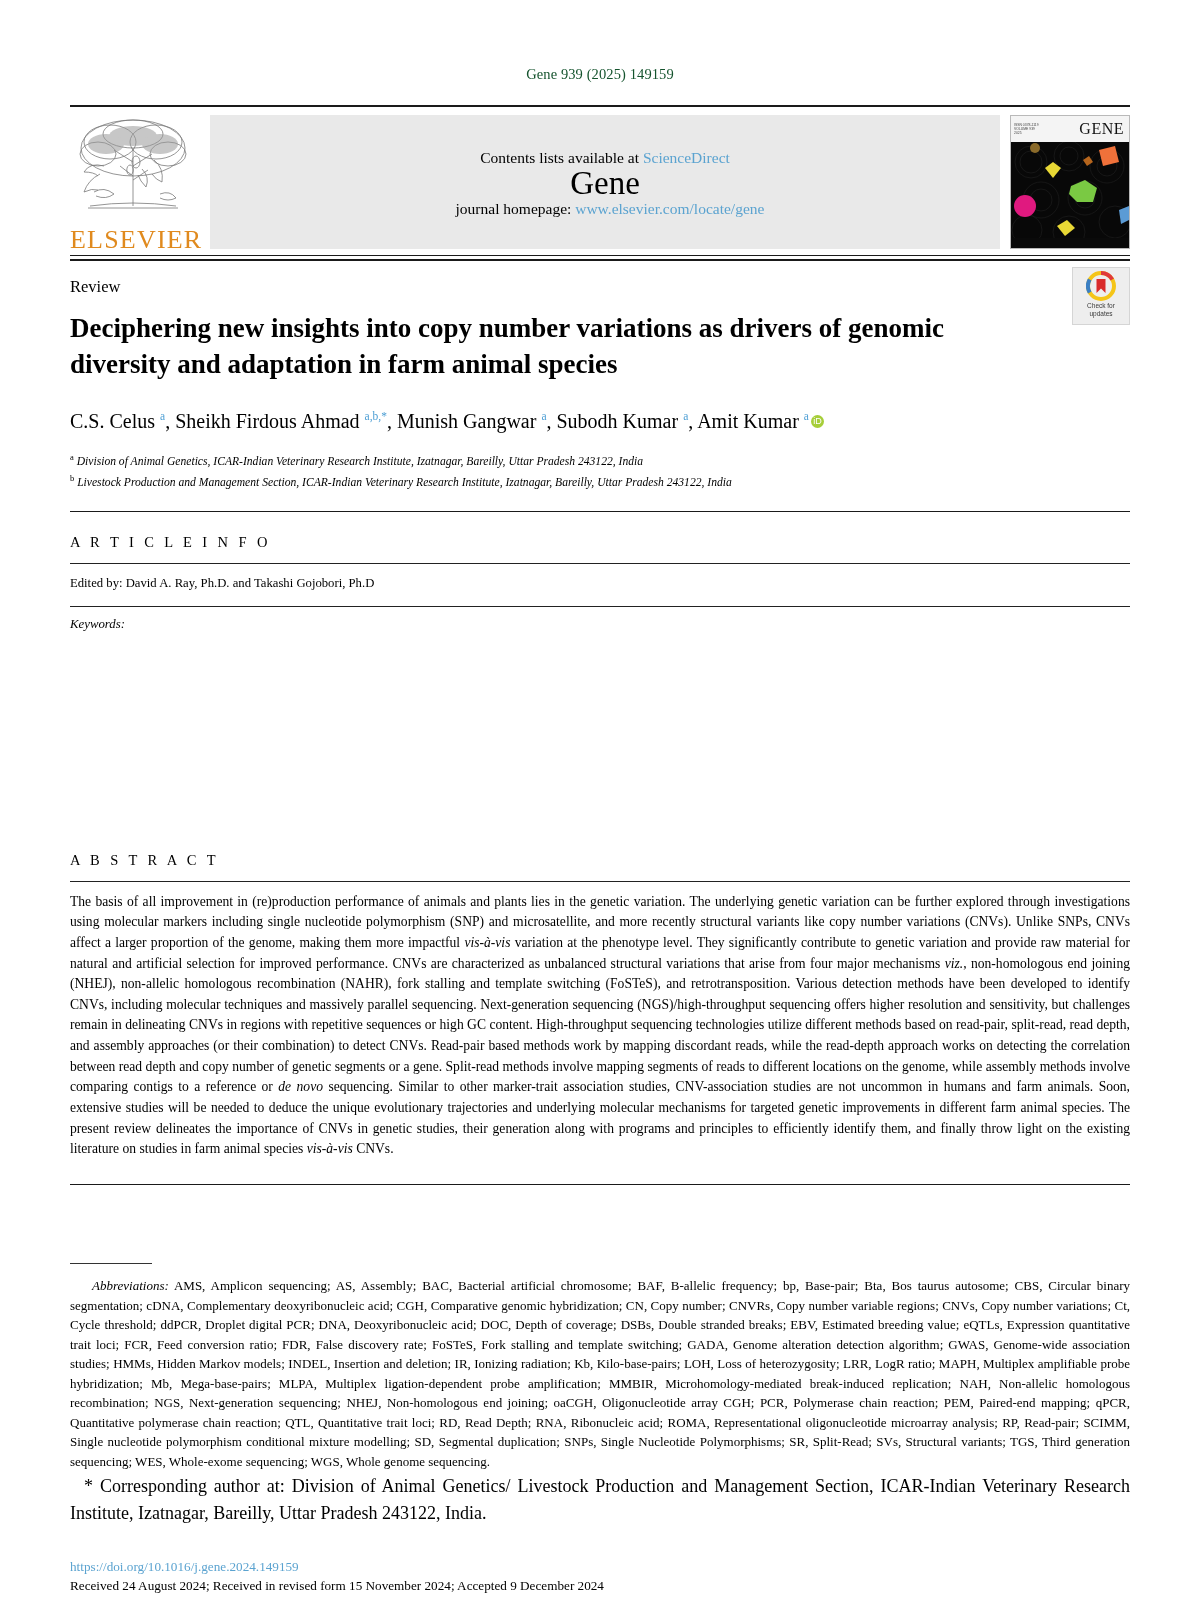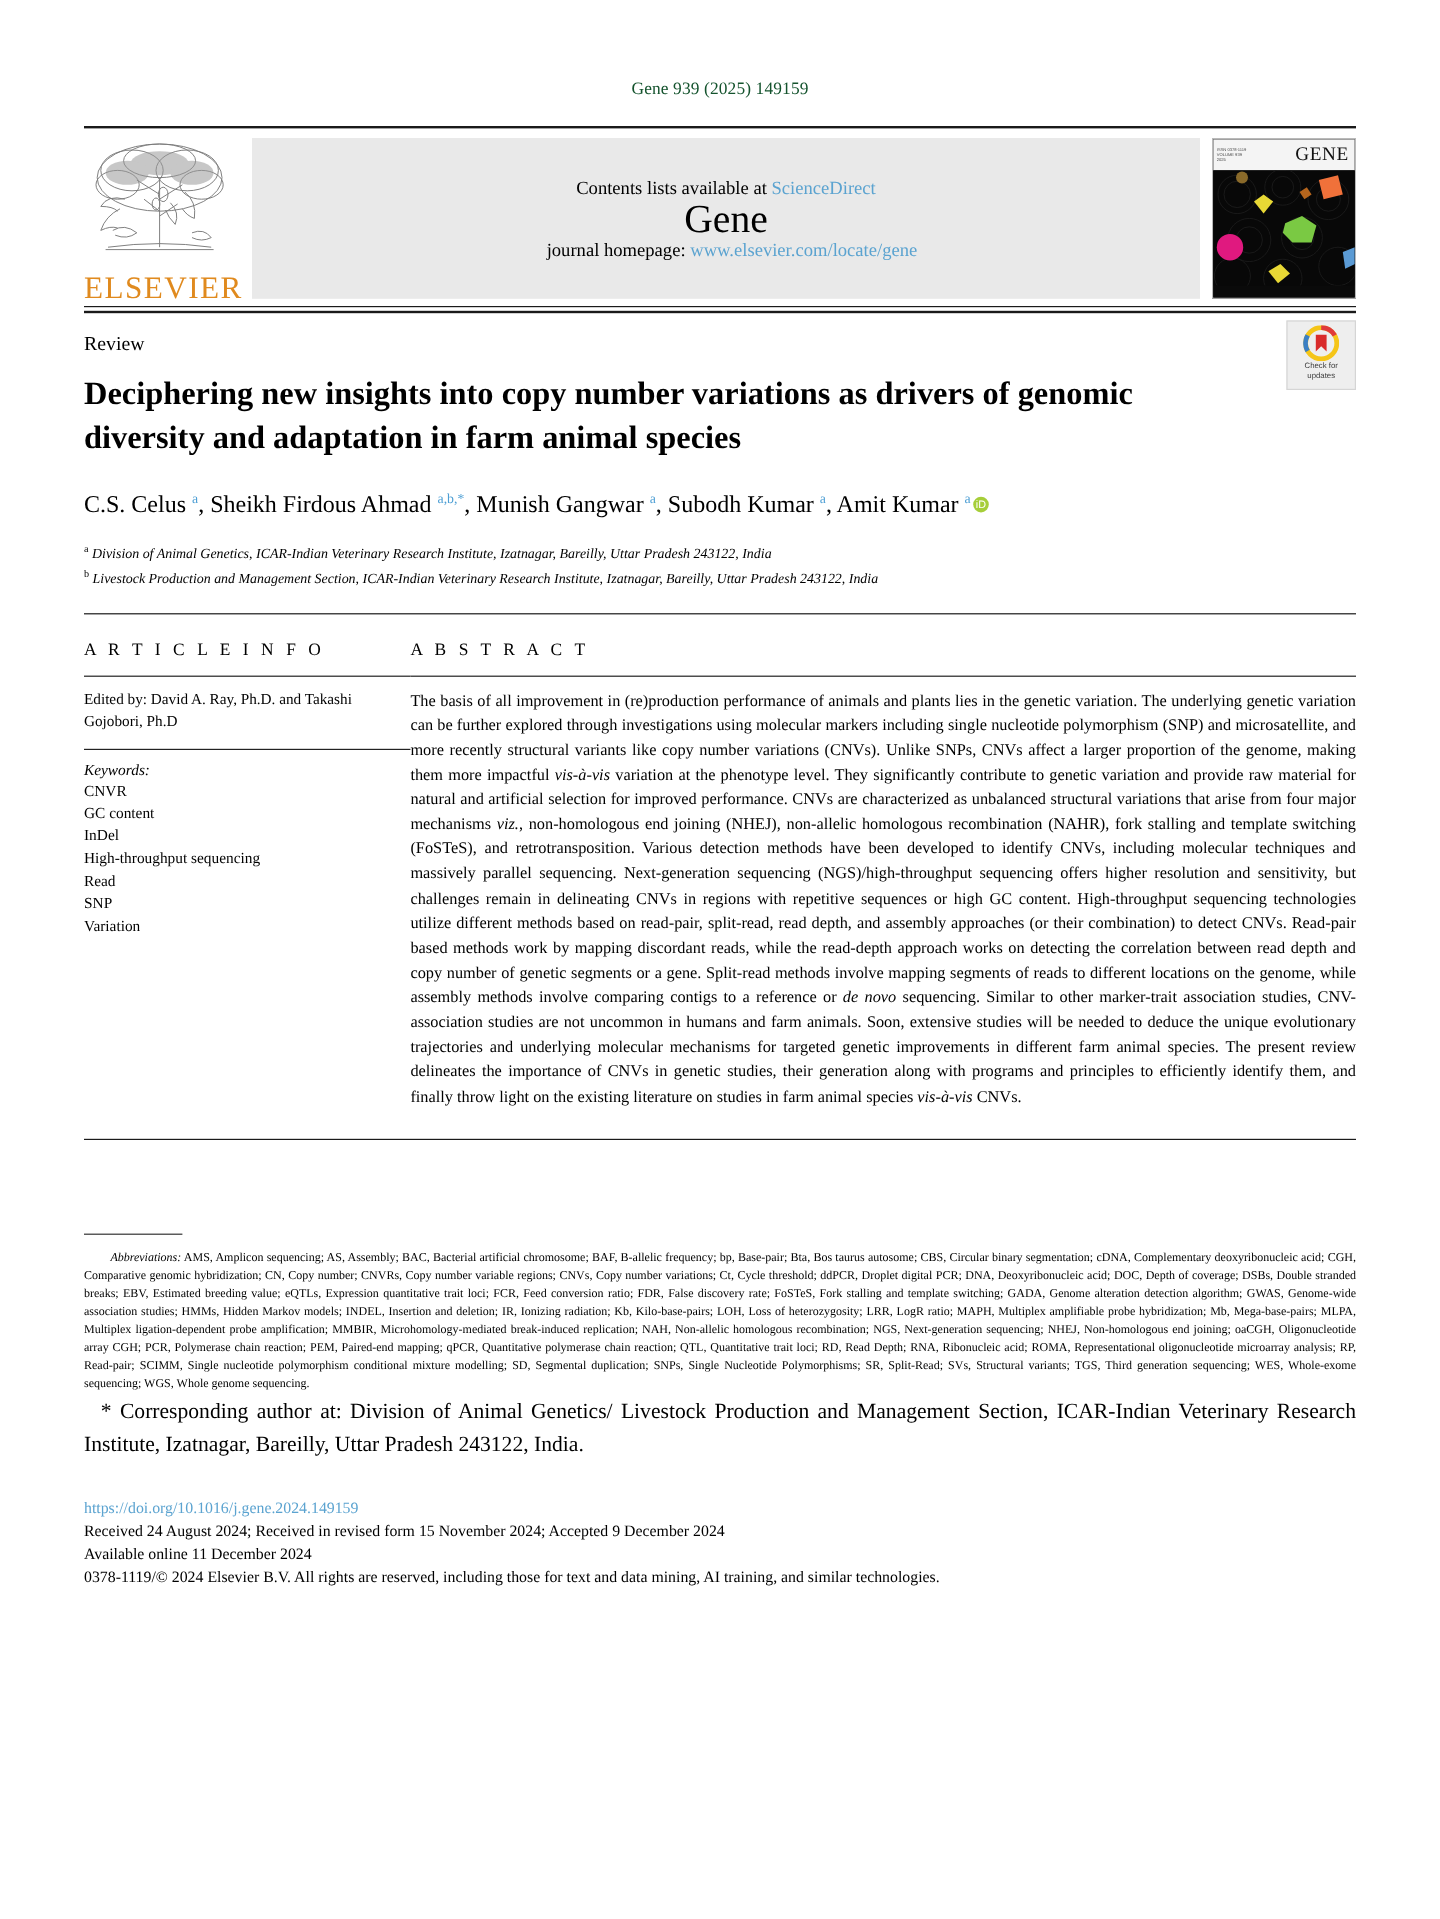--- a/index.html
+++ b/index.html
@@ -151,20 +151,22 @@
     font-size: 6.5px; line-height: 1.2; text-align: center; color: #3b3b3b;
     margin-top: 1px;
   }
 
   
   .hr-main { border-top: 1px solid #1a1a1a; margin: 18px 70px 0 70px; }
   .cols {
     display: flex;
     margin: 0 70px;
     padding-top: 22px;
+    gap: 46px;
+    flex-direction: column;
   }
   .col-info { flex: 0 0 272px; }
   .col-abs { flex: 1 1 auto; }
 
   .sechead {
     font-family: "Liberation Serif", serif;
     font-size: 14.5px;
     letter-spacing: 3.4px;
     margin-bottom: 12px;
   }
@@ -186,21 +188,21 @@
     hyphens: none;
   }
   .abstract-body i { font-style: italic; }
 
   .hr-bottom { border-top: 1px solid #1a1a1a; margin: 24px 70px 0 70px; }
 
   
   .footnotes { margin: 78px 70px 0 70px; font-family: "Liberation Serif", serif; }
   .fn-rule { width: 82px; border-top: 1px solid #333; margin-bottom: 12px; }
   .abbr {
-    font-size: 10px;
+    font-size: 13px;
     line-height: 1.5;
     text-align: justify;
   }
   .abbr .lbl { font-style: italic; }
   .corr {
     font-size: 18px;
     line-height: 1.5;
     text-align: justify;
     margin-top: 2px;
   }
@@ -342,29 +344,20 @@
 
   <div class="hr-main"></div>
 
   <div class="cols">
     <div class="col-info">
       <div class="sechead">A R T I C L E  I N F O</div>
       <div class="thinrule"></div>
       <div class="edited">Edited by: David A. Ray, Ph.D. and Takashi Gojobori, Ph.D</div>
       <div class="thinrule"></div>
       <div class="kw-label">Keywords:</div>
-      <div class="kw-list">
-        <div>CNVR</div>
-        <div>GC content</div>
-        <div>InDel</div>
-        <div>High-throughput sequencing</div>
-        <div>Read</div>
-        <div>SNP</div>
-        <div>Variation</div>
-      </div>
     </div>
 
     <div class="col-abs">
       <div class="sechead">A B S T R A C T</div>
       <div class="thinrule"></div>
       <div class="abstract-body">The basis of all improvement in (re)production performance of animals and plants lies in the genetic variation. The underlying genetic variation can be further explored through investigations using molecular markers including single nucleotide polymorphism (SNP) and microsatellite, and more recently structural variants like copy number variations (CNVs). Unlike SNPs, CNVs affect a larger proportion of the genome, making them more impactful <i>vis-à-vis</i> variation at the phenotype level. They significantly contribute to genetic variation and provide raw material for natural and artificial selection for improved performance. CNVs are characterized as unbalanced structural variations that arise from four major mechanisms <i>viz.</i>, non-homologous end joining (NHEJ), non-allelic homologous recombination (NAHR), fork stalling and template switching (FoSTeS), and retrotransposition. Various detection methods have been developed to identify CNVs, including molecular techniques and massively parallel sequencing. Next-generation sequencing (NGS)/high-throughput sequencing offers higher resolution and sensitivity, but challenges remain in delineating CNVs in regions with repetitive sequences or high GC content. High-throughput sequencing technologies utilize different methods based on read-pair, split-read, read depth, and assembly approaches (or their combination) to detect CNVs. Read-pair based methods work by mapping discordant reads, while the read-depth approach works on detecting the correlation between read depth and copy number of genetic segments or a gene. Split-read methods involve mapping segments of reads to different locations on the genome, while assembly methods involve comparing contigs to a reference or <i>de novo</i> sequencing. Similar to other marker-trait association studies, CNV-association studies are not uncommon in humans and farm animals. Soon, extensive studies will be needed to deduce the unique evolutionary trajectories and underlying molecular mechanisms for targeted genetic improvements in different farm animal species. The present review delineates the importance of CNVs in genetic studies, their generation along with programs and principles to efficiently identify them, and finally throw light on the existing literature on studies in farm animal species <i>vis-à-vis</i> CNVs.</div>
     </div>
   </div>
 
   <div class="hr-bottom"></div>

